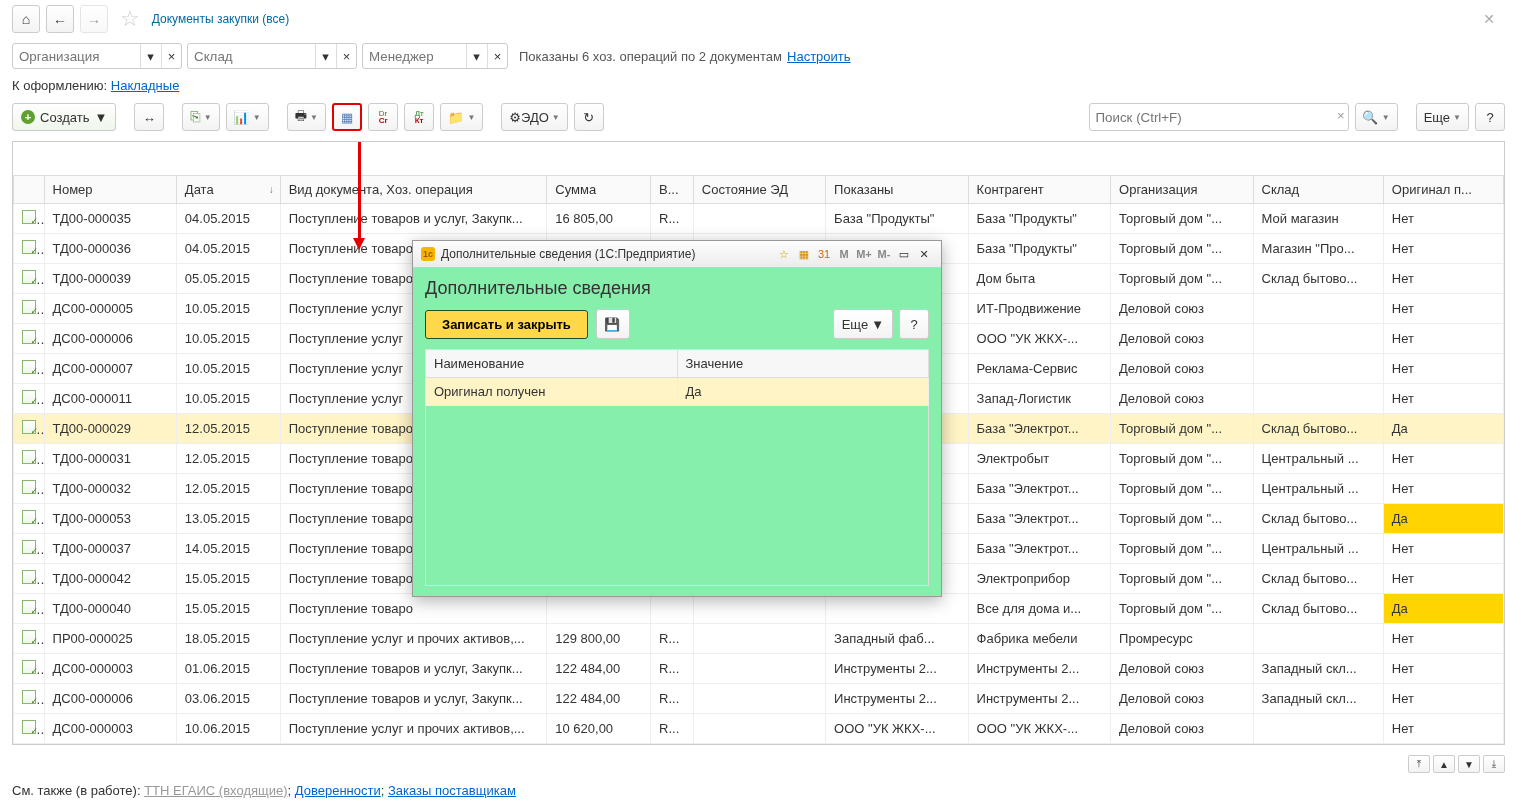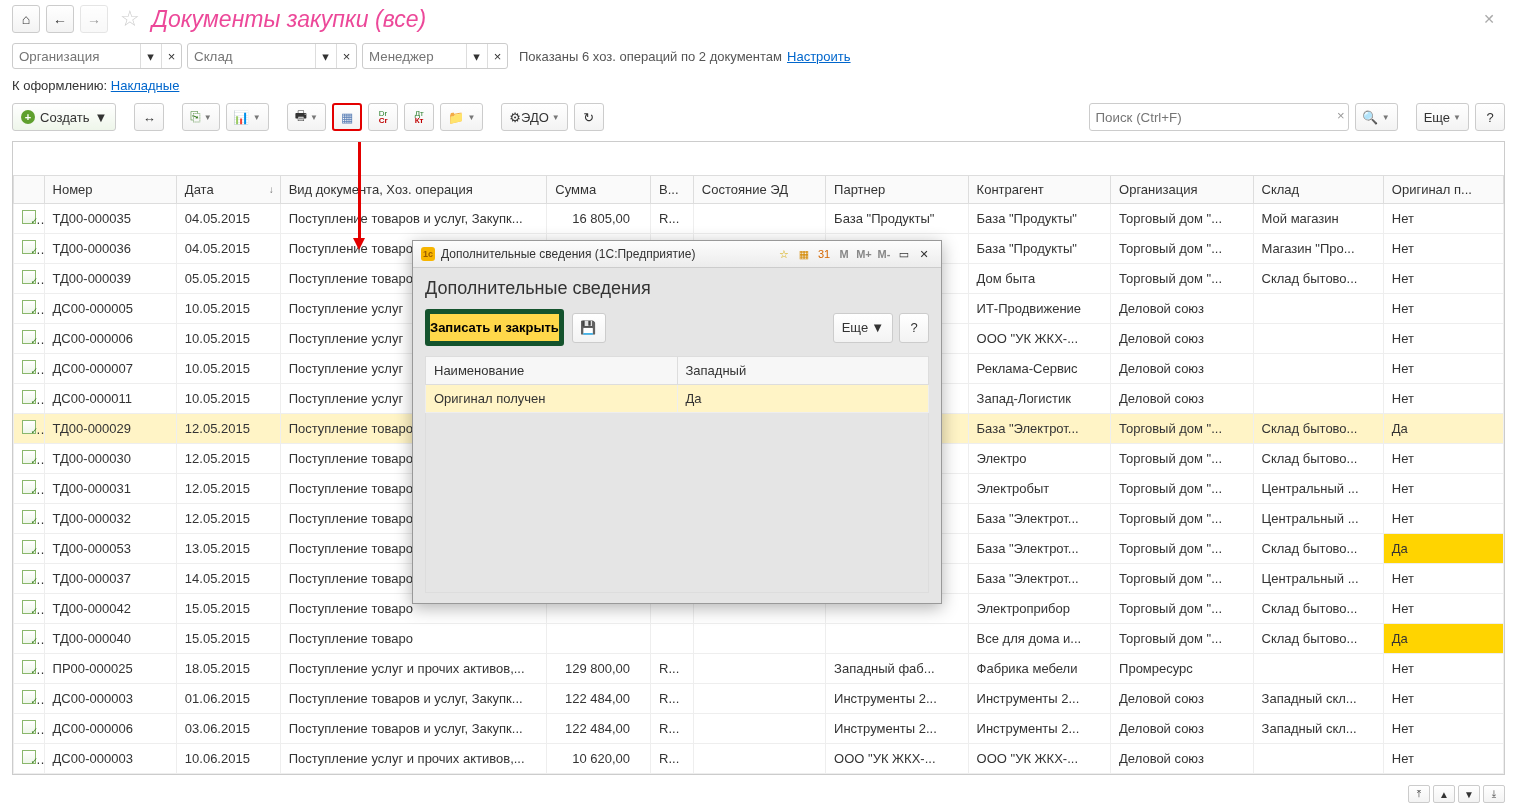--- a/index.html
+++ b/index.html
@@ -1,20 +1,20 @@
 <!DOCTYPE html>
 <html><head>
 <meta charset="utf-8">
 <style>
 * { box-sizing: border-box; margin: 0; padding: 0; font-family: Arial, sans-serif; }
 body { font-size: 13px; background: #fff; color: #333; }
 .top-bar { display: flex; align-items: center; padding: 5px 12px; gap: 6px; }
 .icon-btn { width: 28px; height: 28px; border: 1px solid #ccc; border-radius: 3px; background: linear-gradient(#fff,#f3f3f3); display: flex; align-items: center; justify-content: center; cursor: pointer; font-size: 14px;}
 .star { color: #ccc; font-size: 22px; padding: 0 6px; cursor:pointer;}
-.page-title { font-size: 23px; font-weight: normal; color: #ec4899; font-style: italic; }
+.page-title { font-size: 12px; font-weight: normal; color: #0369a1; }
 .close-x { margin-left: auto; color: #aaa; font-size: 14px; cursor: pointer; padding: 4px 10px;}
 .filter-bar { display: flex; align-items: center; padding: 5px 12px; gap: 5px; }
 .filter-input { position: relative; }
 .filter-input input { border: 1px solid #ccc; padding: 5px 45px 5px 6px; border-radius: 3px; color: #999; height: 26px; }
 .filter-input .dd { position: absolute; right: 22px; top: 1px; width: 20px; height: 24px; border-left: 1px solid #ddd; display:flex;align-items:center;justify-content:center;cursor:pointer;}
 .filter-input .clr { position: absolute; right: 1px; top: 1px; width: 20px; height: 24px; border-left: 1px solid #ddd; display:flex;align-items:center;justify-content:center;cursor:pointer;}
 .summary-text { color: #555; margin-left: 6px; }
 .link { color: #0066cc; text-decoration: underline; cursor: pointer; }
 .sub-bar { padding: 4px 12px; font-size: 13px; }
 .toolbar { display: flex; align-items: center; padding: 6px 12px; gap: 6px; }
@@ -25,35 +25,35 @@
 .create-btn { height: 28px; border: 1px solid #ccc; border-radius: 3px; background: linear-gradient(#fff,#eef6ea); display: inline-flex; align-items: center; padding: 0 8px; cursor:pointer; gap:5px;}
 .create-plus { width:14px;height:14px;border-radius:7px;background:#5fa02e;color:#fff;display:inline-flex;align-items:center;justify-content:center;font-size:11px;font-weight:bold;}
 .search-wrap { margin-left: auto; position: relative; }
 .search-wrap input { border: 1px solid #ccc; padding: 5px 25px 5px 6px; border-radius: 3px; width: 260px; height: 28px; color:#999;}
 .search-wrap .clr { position:absolute; right:4px; top:5px; color:#999; cursor:pointer;}
 .table-wrap { margin: 4px 12px; border: 1px solid #ccc; }
 .table { width: 100%; border-collapse: collapse; table-layout: fixed; margin-top: 33px;}
 .table th { background: #fafafa; border: 1px solid #ddd; text-align: left; padding: 6px 8px; font-weight: normal; color: #333; white-space: nowrap; overflow:hidden; text-overflow: ellipsis; position: relative;}
 .table td { border: 1px solid #eee; padding: 6px 8px; white-space: nowrap; overflow:hidden; text-overflow: ellipsis;}
 .table tr.row-highlight td { background: #fff4c6; }
-.table td.sum { text-align: right; padding-right:20px;}
+.table td.sum { text-align: left; padding-right:20px;}
 .table td.orig-yes { background: #ffd400; }
 .doc-ico { width:14px; height:14px; display:inline-block; border:1px solid #8ab76c; background:linear-gradient(#fff,#eef6ea); position:relative;}
 .doc-ico::after{content:"✓"; color:#3a7d24; font-size:9px; position:absolute; right:-3px; bottom:-3px;}
 .footer-bar { padding: 6px 12px; display:flex; gap:4px; }
 .nav-mini { margin-left:auto; display:flex; gap:3px;}
 .mini { width:22px;height:18px;border:1px solid #ccc;background:linear-gradient(#fff,#f3f3f3);border-radius:2px;display:flex;align-items:center;justify-content:center;font-size:10px;cursor:pointer;}
-.modal { position: absolute; left: 412px; top: 240px; width: 530px; border: 1px solid #999; background: #e5e5e5; box-shadow: 0 4px 16px rgba(0,0,0,0.3); z-index: 10;}
+.modal { position: absolute; left: 412px; top: 240px; width: 530px; border: 1px solid #999; background: #86efac; box-shadow: 0 4px 16px rgba(0,0,0,0.3); z-index: 10;}
 .modal-title { background: linear-gradient(#fdfdfd,#ececec); padding: 5px 8px; display:flex; align-items:center; gap:6px; font-size:12px; border-bottom:1px solid #ccc;}
 .modal-title .mt-icons { margin-left:auto; display:flex; gap:2px; align-items:center;}
 .mt-icons span { width:18px; height:16px; display:flex;align-items:center;justify-content:center;cursor:pointer;font-size:11px;}
 .modal-body { padding: 10px 12px; }
 .modal-h { font-size: 18px; color: #333; margin-bottom: 10px; }
 .modal-toolbar { display:flex; gap:8px; margin-bottom:10px; align-items:center;}
-.btn-yellow { background: #ffd84a; border: 5px solid #14532d; border-radius:3px; padding: 6px 0; font-weight:bold; cursor:pointer; font-size:13px;}
+.btn-yellow { background: #ffd84a; border: 1px solid #14532d; border-radius:3px; padding: 6px 16px; font-weight:bold; cursor:pointer; font-size:13px;}
 .btn-gray { background: linear-gradient(#fff,#f3f3f3); border:1px solid #ccc; border-radius:3px; padding:5px 8px; cursor:pointer;height:30px;min-width:30px;display:flex;align-items:center;justify-content:center;}
 .modal-table { width:100%; border:1px solid #ccc; border-collapse:collapse; margin-top:4px;}
 .modal-table th { background:#f7f7f7; border:1px solid #ddd; text-align:left; padding:6px 8px; font-weight:normal;}
 .modal-table td { border:1px solid #eee; padding:6px 8px; }
 .modal-table tr.sel td { background: #fff4c6; }
 .modal-space { height: 180px; border:1px solid #ddd; border-top:none;}
 .arrow-red { position:absolute; left:358px; top:142px; width:3px; height:102px; background:#e30000; z-index:20;}
 .arrow-red::after{content:""; position:absolute; left:-5px; bottom:-12px; border:6px solid transparent; border-top:12px solid #e30000;}
 .c1logo { width:14px;height:14px;border-radius:3px;background:#f7b500;display:inline-flex;align-items:center;justify-content:center;font-size:9px;font-weight:bold;color:#9a5c00;}
 .drcr { font-size:8px; line-height:7px; display:inline-block;}
@@ -155,21 +155,21 @@
     </colgroup>
     <thead>
         <tr id="thead-row">
           <th></th>
           <th>Номер</th>
           <th>Дата<span class="sort-ind">↓</span></th>
           <th>Вид документа, Хоз. операция</th>
           <th>Сумма</th>
           <th>В...</th>
           <th>Состояние ЭД</th>
-          <th>Партнер</th>
+          <th>Показаны</th>
           <th>Контрагент</th>
           <th>Организация</th>
           <th>Склад</th>
           <th>Оригинал п...</th>
         </tr>
       </thead>
     <tbody id="tbody">
         <tr class="">
    <td><span class="doc-ico"></span></td>
    <td>ТД00-000035</td>
@@ -274,34 +274,20 @@
    <td>12.05.2015</td>
    <td>Поступление товаро</td>
    <td class="sum"></td>
    <td></td>
    <td></td>
    <td></td>
    <td>База "Электрот...</td>
    <td>Торговый дом "...</td>
    <td>Склад бытово...</td>
    <td class="orig-yes">Да</td>
-  </tr>
-        <tr class="">
-   <td><span class="doc-ico"></span></td>
-   <td>ТД00-000030</td>
-   <td>12.05.2015</td>
-   <td>Поступление товаро</td>
-   <td class="sum"></td>
-   <td></td>
-   <td></td>
-   <td></td>
-   <td>Электро</td>
-   <td>Торговый дом "...</td>
-   <td>Склад бытово...</td>
-   <td class="">Нет</td>
   </tr>
         <tr class="">
    <td><span class="doc-ico"></span></td>
    <td>ТД00-000031</td>
    <td>12.05.2015</td>
    <td>Поступление товаро</td>
    <td class="sum"></td>
    <td></td>
    <td></td>
    <td></td>
@@ -481,21 +467,21 @@
             <span>Еще</span>
             <span class="caret" style="margin-left:3px">▼</span>
           </div>
         <div class="btn-gray">?</div>
       </div>
     </div>
     <table class="modal-table">
       <thead>
           <tr>
         <th style="width:50%">Наименование</th>
-        <th>Западный</th>
+        <th>Значение</th>
       </tr>
         </thead>
       <tbody>
         <tr class="sel">
           <td>Оригинал получен</td>
           <td>Да</td>
         </tr>
       </tbody>
     </table>
     <div class="modal-space"></div>

